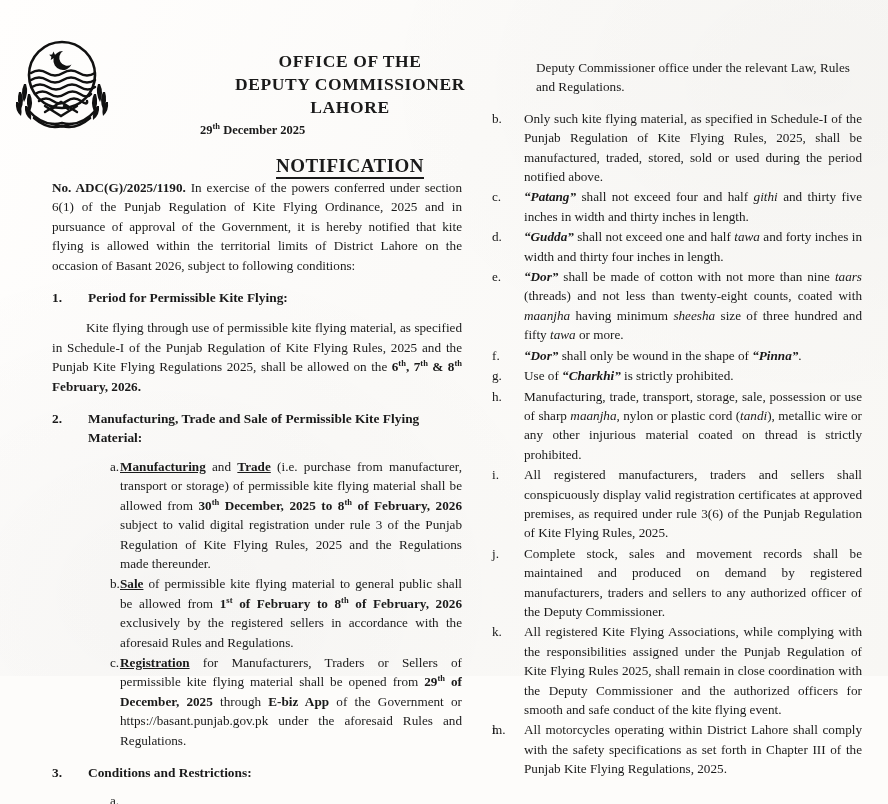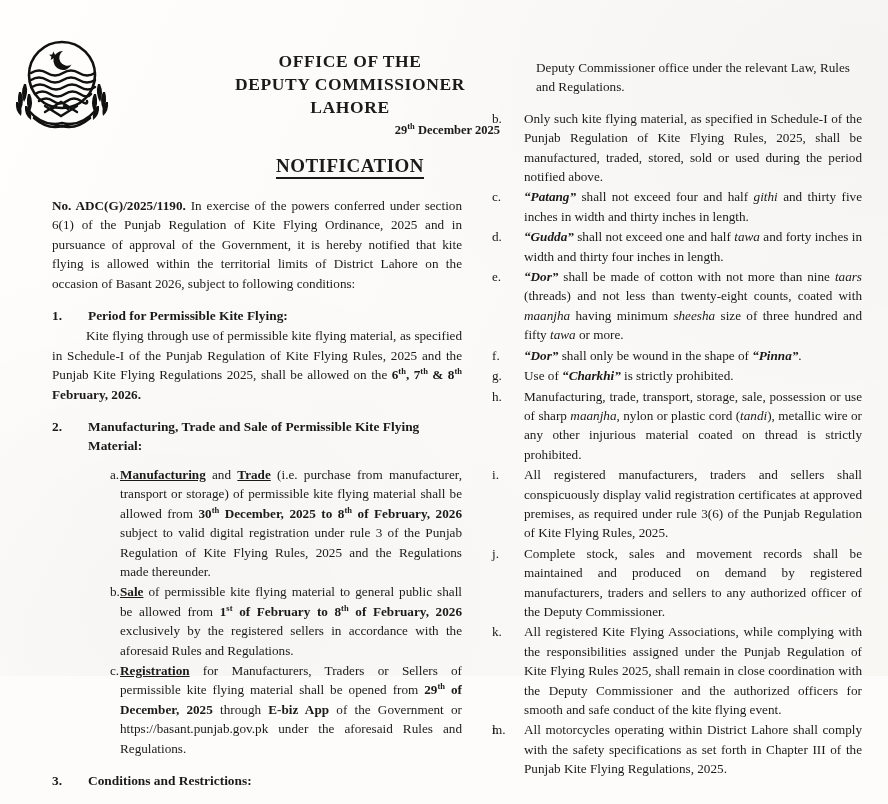--- a/index.html
+++ b/index.html
@@ -63,21 +63,21 @@
     font-size: 17.5px;
     line-height: 23px;
     letter-spacing: 0.6px;
   }
   .office-title .ln { display: block; white-space: nowrap; }
   .doc-date {
     position: absolute;
     left: 148px;
     top: 99px;
     width: 300px;
-    text-align: right;
+    text-align: left;
     font-weight: bold;
     font-size: 12.5px;
   }
   .doc-date sup { font-size: 8.5px; vertical-align: super; }
 
   .notification-title {
     position: absolute;
     left: 148px;
     top: 131px;
     width: 300px;
@@ -92,40 +92,40 @@
   }
 
   
   .para {
     text-align: justify;
     font-size: 13.2px;
     line-height: 19.4px;
     margin: 0;
   }
   .intro {
-    margin-top: 30px;
+    margin-top: 12px;
   }
 
   .section {
     margin-top: 13px;
   }
   .section-head {
     position: relative;
     font-weight: bold;
     font-size: 13.4px;
     line-height: 19.4px;
     padding-left: 36px;
   }
   .section-head .num {
     position: absolute;
     left: 0;
     top: 0;
   }
   .section-body {
-    margin-top: 1px;
+    margin-top: 11px;
   }
   .section-body .lead {
     text-indent: 34px;
   }
 
   .sub-list {
     margin: 9px 0 0 0;
     padding: 0;
     list-style: none;
   }

